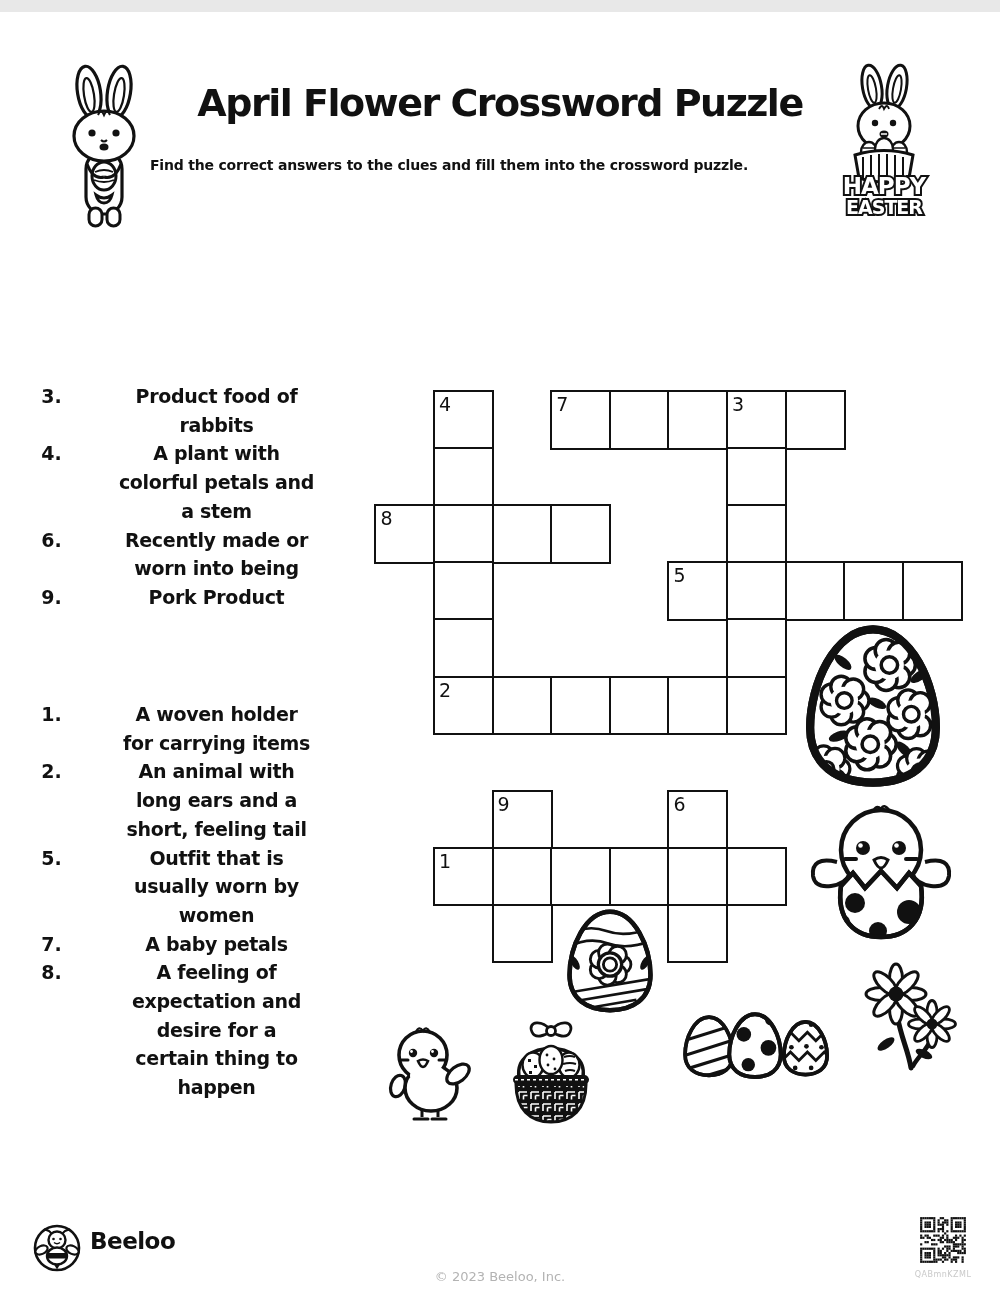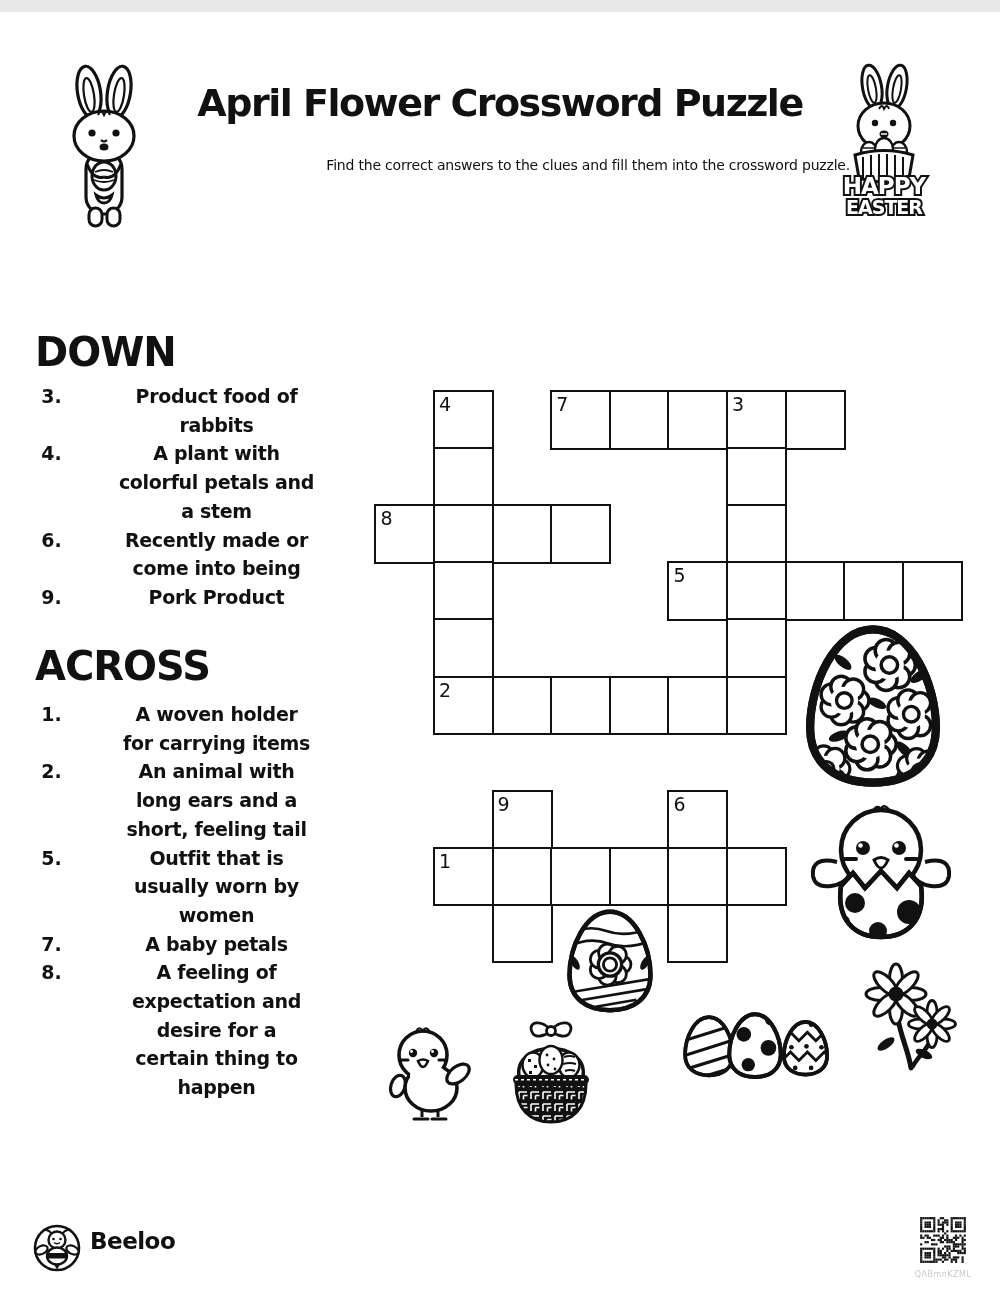--- a/index.html
+++ b/index.html
@@ -3,22 +3,22 @@
 <meta charset="utf-8">
 <style>
   html,body{margin:0;padding:0;background:#e8e8e8;}
   #page{position:relative;width:1000px;height:1294px;background:#fff;margin:12px auto;
         font-family:"DejaVu Sans","Liberation Sans",sans-serif;color:#111;overflow:hidden;}
   .abs{position:absolute;text-align:center;}
 
   
   #title{left:150px;top:70px;width:700px;text-align:center;
          font-size:38px;font-weight:bold;letter-spacing:-1.5px;line-height:1.15;}
-  #subtitle{left:150px;top:145px;width:700px;text-align:right;
-            font-size:14px;font-weight:normal;letter-spacing:-0.2px;}
+  #subtitle{left:150px;top:145px;width:700px;text-align:left;
+            font-size:14px;font-weight:bold;letter-spacing:-0.2px;}
 
   
   .section-heading{font-size:40px;font-weight:bold;letter-spacing:-1px;line-height:1;}
   #down-heading{left:35px;top:320px;}
   #across-heading{left:35px;top:634px;}
   .clue-list{left:38px;width:330px;}
   #down-clues{top:370px;}
   #across-clues{top:688px;}
   .clue{display:flex;align-items:flex-start;}
   .clue-num{flex:0 0 27px;font-size:19px;font-weight:bold;line-height:28.7px;}
@@ -115,45 +115,43 @@
           <ellipse cx="51" cy="89" rx="9" ry="11"></ellipse>
         <path d="M30,88 h12 M60,88 h12" stroke-width="1.6"></path>
       </g>
       <path d="M22,95 Q51,86 80,95 L76,118 Q51,126 26,118 Z" fill="#fff" stroke="#111" stroke-width="3"></path>
       <path d="M30,97 v22 M38,95 v25 M46,94 v27 M54,94 v27 M62,95 v25 M70,97 v22" stroke="#111" stroke-width="2" fill="none"></path>
       <text x="51" y="134" text-anchor="middle" font-family="DejaVu Sans, Liberation Sans, sans-serif" font-size="23" font-weight="bold" fill="#fff" stroke="#111" stroke-width="4" paint-order="stroke" letter-spacing="-1">HAPPY</text>
       <text x="51" y="154" text-anchor="middle" font-family="DejaVu Sans, Liberation Sans, sans-serif" font-size="19" font-weight="bold" fill="#fff" stroke="#111" stroke-width="4" paint-order="stroke" letter-spacing="-1">EASTER</text>
     </svg>
   </div>
 
-  <div id="down-heading" class="abs section-heading">DOWN</div>
   <div id="down-clues" class="abs clue-list">
     <div class="clue">
       <span class="clue-num">3.</span>
       <span class="clue-text">Product food of
 rabbits</span>
     </div>
     <div class="clue">
       <span class="clue-num">4.</span>
       <span class="clue-text">A plant with
 colorful petals and
 a stem</span>
     </div>
     <div class="clue">
       <span class="clue-num">6.</span>
       <span class="clue-text">Recently made or
-come into being</span>
+worn into being</span>
     </div>
     <div class="clue">
       <span class="clue-num">9.</span>
       <span class="clue-text">Pork Product</span>
     </div>
   </div>
 
-  <div id="across-heading" class="abs section-heading">ACROSS</div>
   <div id="across-clues" class="abs clue-list">
     <div class="clue">
       <span class="clue-num">1.</span>
       <span class="clue-text">A woven holder
 for carrying items</span>
     </div>
     <div class="clue">
       <span class="clue-num">2.</span>
       <span class="clue-text">An animal with
 long ears and a
@@ -456,20 +454,21 @@
       <path d="M22,19.5 q3,2.5 6,0" fill="none" stroke="#111" stroke-width="1.5"></path>
       <ellipse cx="25" cy="33" rx="10" ry="8.5" fill="#fff" stroke="#111" stroke-width="2.4"></ellipse>
       <clipPath id="beeBody">
           <ellipse cx="25" cy="33" rx="10" ry="8.5"></ellipse>
         </clipPath>
       <rect x="14" y="30" width="22" height="5.5" fill="#111" clip-path="url(#beeBody)"></rect>
       <path d="M22,41.5 l3,5 l3,-5" fill="#111"></path>
     </svg>
   </div>
   <div id="brand-name" class="abs">Beeloo</div>
+  <div id="copyright" class="abs">© 2023 Beeloo, Inc.</div>
   <div class="abs" style="left:918px;top:1203px">
     <svg id="qr-svg" width="50" height="50" viewBox="0 0 50 50">
         <rect x="2.10" y="2.10" width="2.18" height="2.18" fill="#111"></rect>
         <rect x="4.28" y="2.10" width="2.18" height="2.18" fill="#111"></rect>
         <rect x="6.46" y="2.10" width="2.18" height="2.18" fill="#111"></rect>
         <rect x="8.64" y="2.10" width="2.18" height="2.18" fill="#111"></rect>
         <rect x="10.82" y="2.10" width="2.18" height="2.18" fill="#111"></rect>
         <rect x="13.00" y="2.10" width="2.18" height="2.18" fill="#111"></rect>
         <rect x="15.18" y="2.10" width="2.18" height="2.18" fill="#111"></rect>
         <rect x="21.72" y="2.10" width="2.18" height="2.18" fill="#111"></rect>

